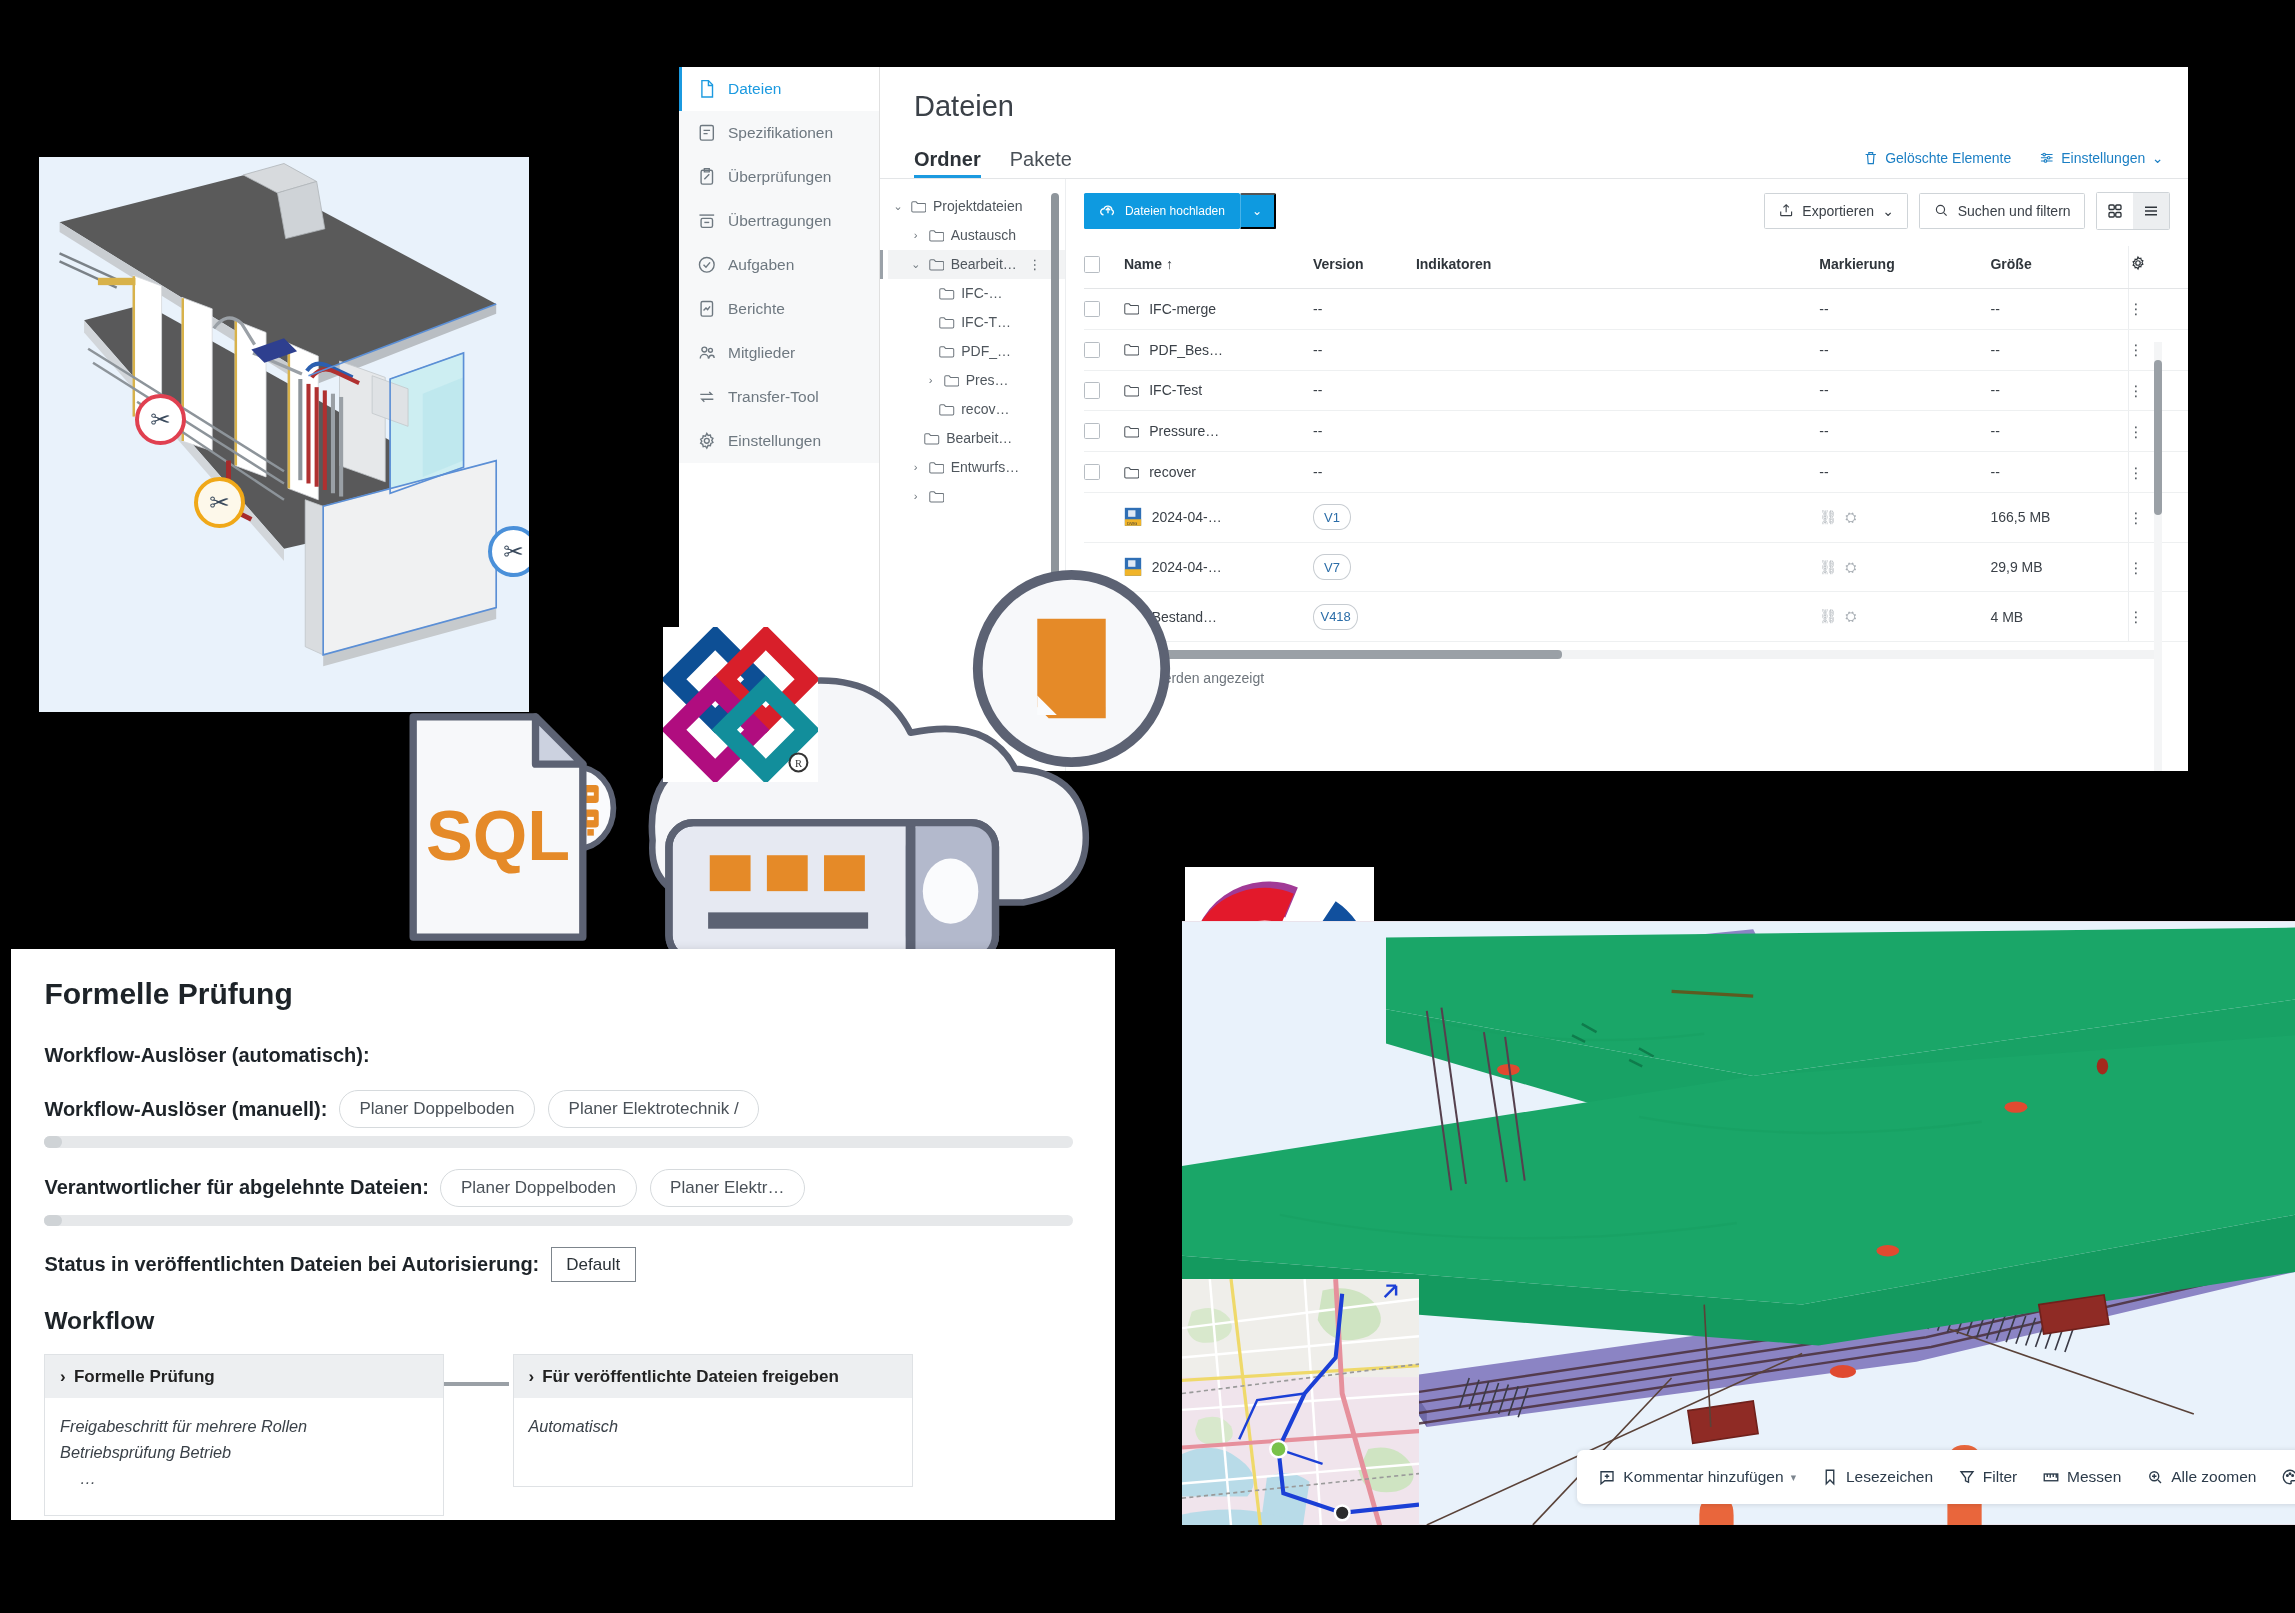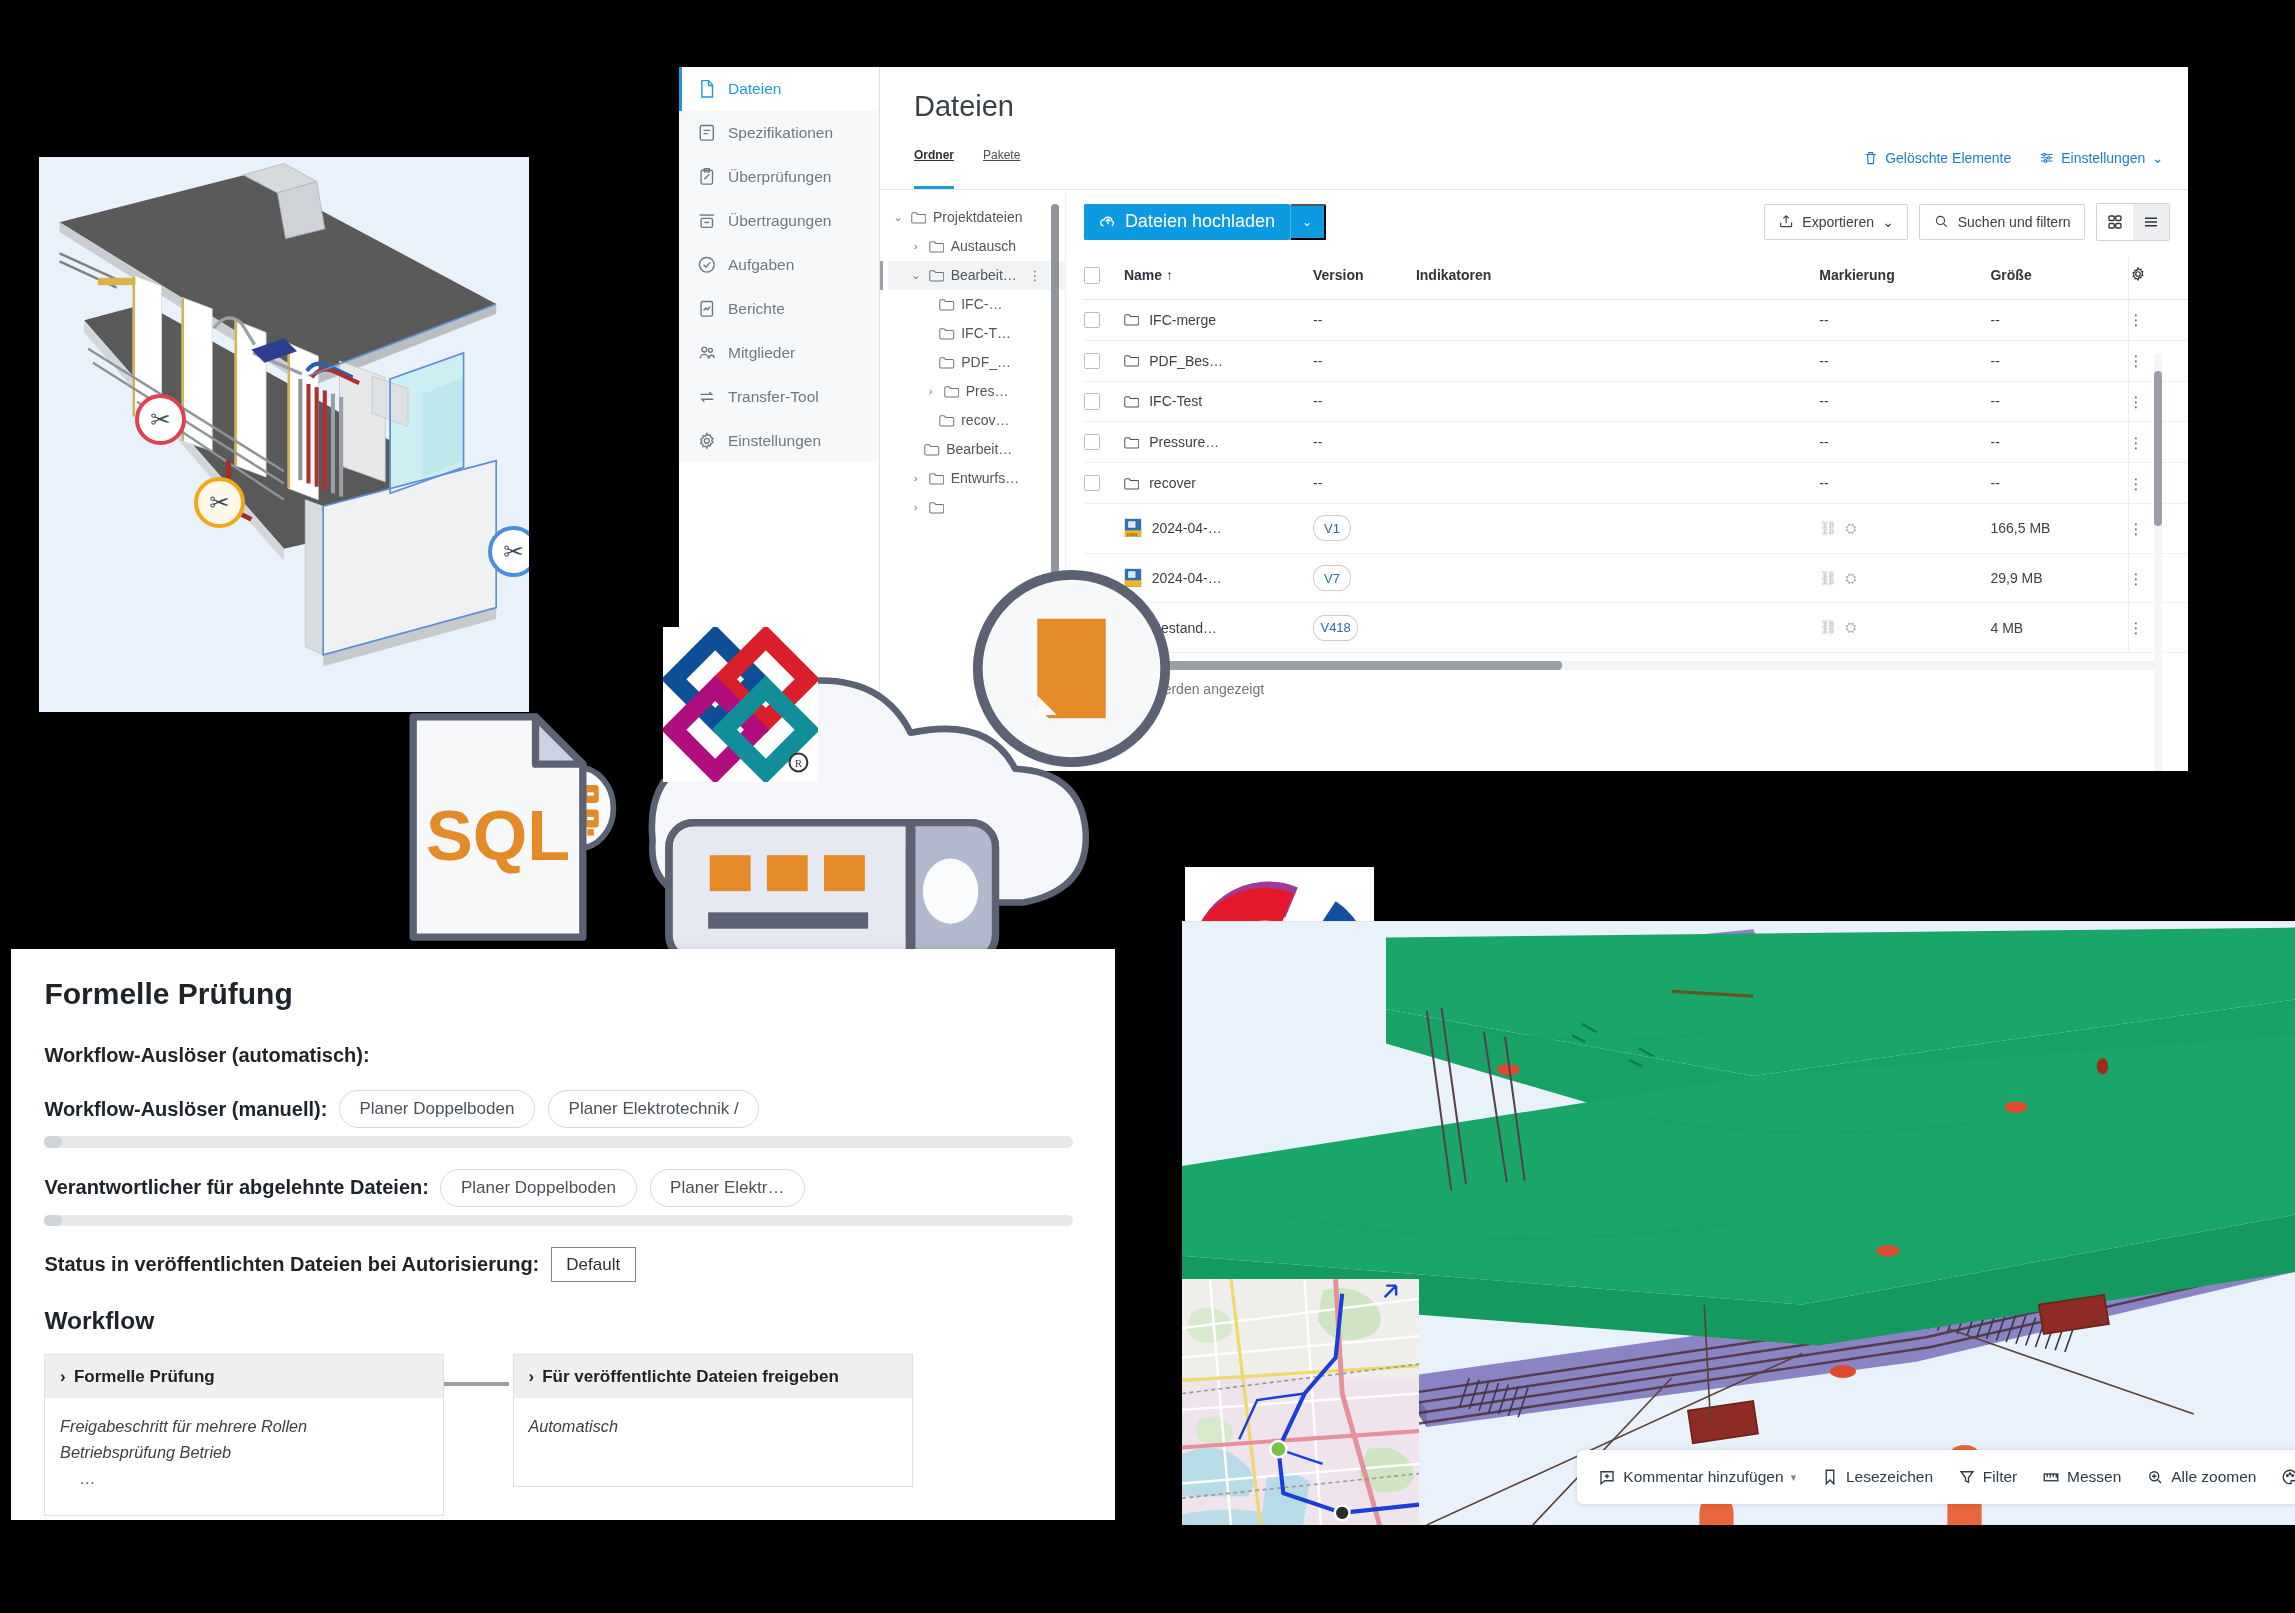--- a/index.html
+++ b/index.html
@@ -43,21 +43,21 @@
   }
   .nav-item.active { background:#fff; color:#1b9ae0; }
   .nav-item.active:before {
     content:""; position:absolute; left:0; top:0; bottom:0; width:3.3px; background:#1b9ae0;
   }
   .nav-ico { width:19.6px; height:19.6px; flex-shrink:0; display:block; }
 
   .app-main { flex:1; display:flex; flex-direction:column; min-width:0; position:relative;}
   .app-title { font-size:29px; color:#3b4148; padding: 23px 0 0 34px; font-weight:400;}
   .tabs-row { display:flex; gap:29px; padding: 24.5px 0 0 34px; }
-  .tab { font-size:12px; color:#4a5158; padding-bottom:24px;text-decoration:underline; }
+  .tab { font-size:20px; color:#4a5158; padding-bottom:4px; }
   .tab.active { color:#2c3238; font-weight:bold; border-bottom:3.3px solid #1b9ae0; }
   .tabs-line { border-bottom:0.8px solid #e3e5e7; margin-left:0; }
 
   .toolbar-top {
     position:absolute; right:24.5px; top:83px; display:flex; gap:28px; align-items:center;
     font-size:14px; color:#1b7fc4;
   }
   .tb-link { display:flex; align-items:center; gap:6.5px; }
 
   .content-row { display:flex; flex:1; min-height:0; }
@@ -72,21 +72,21 @@
   .folder-ico { width:15.5px; height:13px; flex-shrink:0; }
   .kebab-t { margin-left:4.9px; color:#5a6view; letter-spacing:0.8px; font-size:13px; color:#5a6168;}
   .tree-scroll {
     position:absolute; right:6.5px; top:14.7px; width:7.3px; height:457px; background:#8e959b; border-radius:4.1px;
   }
 
   .table-pane { flex:1; min-width:0; display:flex; flex-direction:column; padding: 13px 0 0 18px; position:relative;}
   .tp-actions { display:flex; align-items:center; margin-right:18px; }
   .btn-primary {
     background:#0e9ae0; color:#fff; border:none; height:36px; display:flex; align-items:center;
-    gap:8.2px; padding:0 14.7px; font-size:18px; border-radius:1.6px;
+    gap:8.2px; padding:0 14.7px; font-size:12px; border-radius:1.6px;
   }
   .btn-split { background:#0e9ae0; color:#fff; width:36px; height:36px; border-left:0.8px solid #48b3e8;
     display:flex; align-items:center; justify-content:center; font-size:12.2px; border-radius:1.6px;}
   .spacer { flex:1; }
   .btn-outline {
     border:0.8px solid #cfd4d8; background:#fff; height:36px; display:flex; align-items:center; gap:8.2px;
     padding:0 13px; font-size:14px; color:#3b4148; border-radius:1.6px; margin-left:11.4px;
   }
   .view-toggle { display:flex; margin-left:11.4px; border:0.8px solid #cfd4d8; border-radius:1.6px; overflow:hidden;}
   .vt-btn { width:36px; height:36px; display:flex; align-items:center; justify-content:center; background:#fff;}

